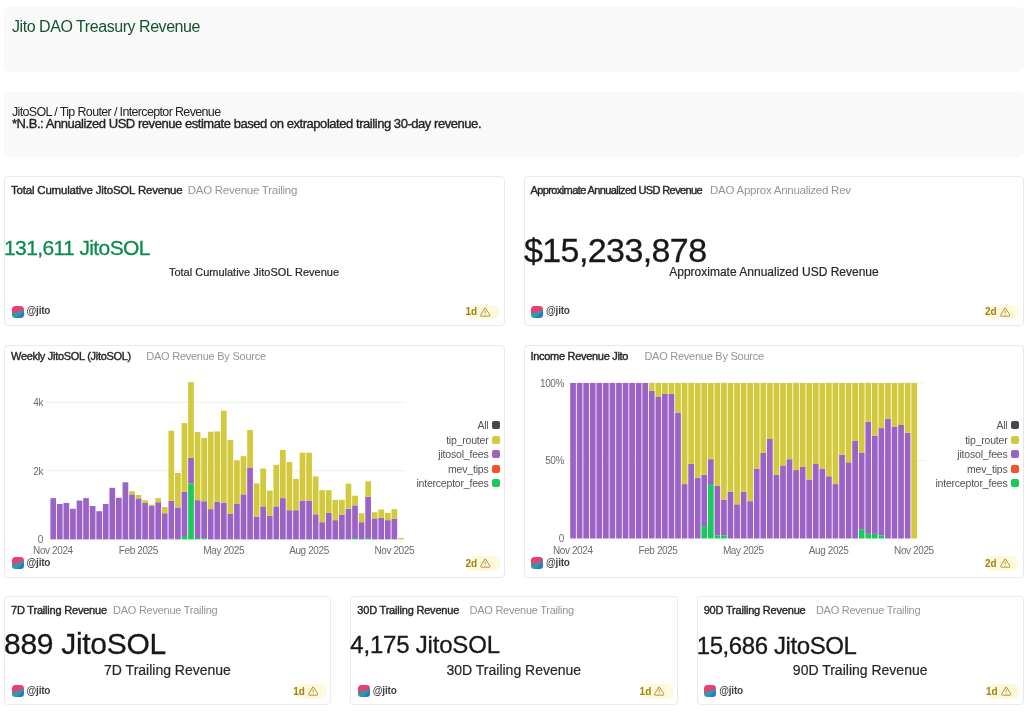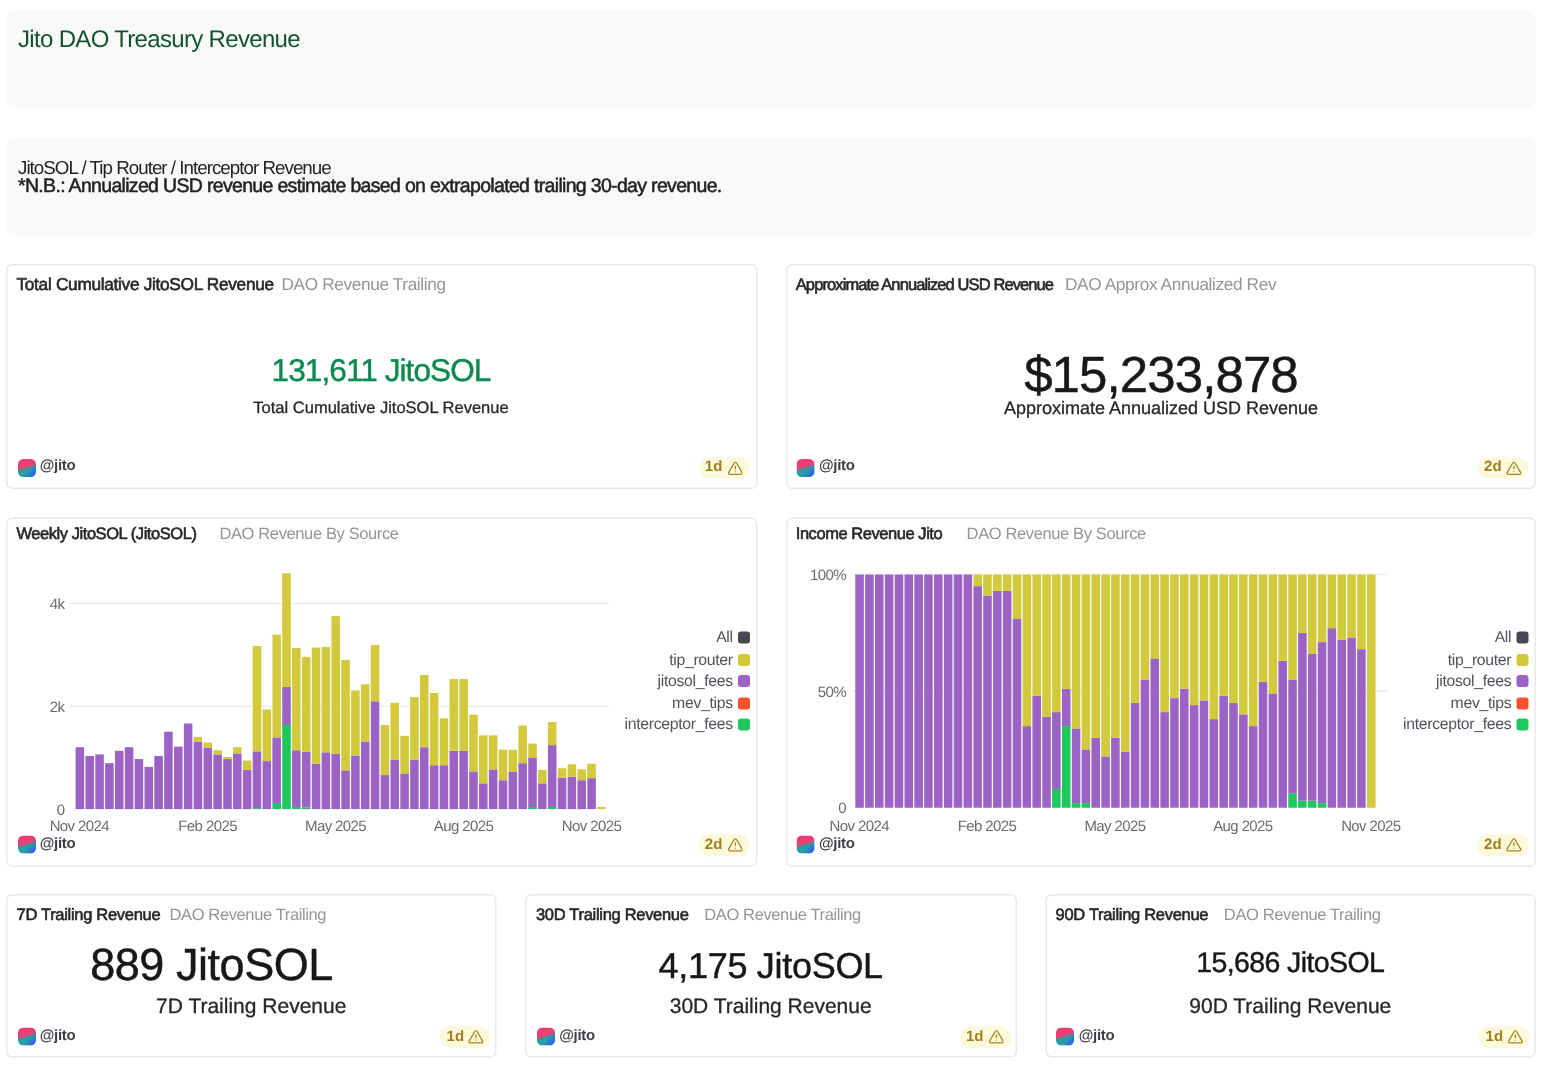--- a/index.html
+++ b/index.html
@@ -1,24 +1,24 @@
 <!DOCTYPE html>
 <html><head><meta charset="utf-8"><style>
 *{margin:0;padding:0;box-sizing:border-box}
 html,body{width:1032px;height:714px;background:#fff;font-family:"Liberation Sans",sans-serif;position:relative;overflow:hidden}
 .abs{position:absolute}
 .gbox{position:absolute;left:4px;width:1020px;height:65px;background:#f9f9f9;border-radius:6px}
 .card{position:absolute;background:#fff;border:1px solid #e9e9e9;border-radius:4px}
 .chead{position:absolute;white-space:nowrap;color:#27272a;-webkit-text-stroke:0.4px #27272a}
 .cheadg{position:absolute;white-space:nowrap;color:#949499;letter-spacing:-0.25px}
-.bignum{position:absolute;white-space:nowrap;text-align:center;color:#18181b;-webkit-text-stroke:0.3px currentColor}
+.bignum{position:absolute;white-space:nowrap;text-align:left;color:#18181b;-webkit-text-stroke:0.3px currentColor}
 .cap{position:absolute;white-space:nowrap;text-align:center;color:#27272a;-webkit-text-stroke:0.2px currentColor}
 .ficon{position:absolute;width:12px;height:12px;border-radius:3.5px;background:linear-gradient(135deg,rgba(0,0,0,0) 62%,#2d6be4 82%),linear-gradient(163deg,#ee3d72 40%,#26a0a2 57%)}
 .fname{position:absolute;font-size:10px;font-weight:700;color:#3f3f46;letter-spacing:-0.2px}
-.badge{position:absolute;height:14.5px;width:34px;border-radius:7.5px;background:#fdf9dd;color:#a1801c;font-size:10px;font-weight:600;display:flex;align-items:center;justify-content:center}
+.badge{position:absolute;height:14.5px;width:34px;border-radius:7.5px;background:#fdf9dd;color:#a1801c;font-size:10px;font-weight:600;display:flex;align-items:center;justify-content:flex-start}
 .legend{position:absolute;width:121.5px}
 .lrow{display:flex;align-items:center;justify-content:flex-end;height:14.5px}
 .llab{font-size:10.5px;color:#52525b;letter-spacing:-0.2px}
 .lsq{width:8px;height:8px;border-radius:2px;margin-left:3px}
 </style></head><body>
 <div class="gbox" style="top:7px"></div>
 <div class="abs" style="left:12px;top:18.2px;font-size:16px;font-weight:500;color:#14532d;letter-spacing:-0.45px">Jito DAO Treasury Revenue</div>
 <div class="gbox" style="top:92px"></div>
 <div class="abs" style="left:12px;top:104.5px;font-size:12.5px;font-weight:500;color:#232326;letter-spacing:-0.65px">JitoSOL / Tip Router / Interceptor Revenue</div>
 <div class="abs" style="left:12px;top:116px;font-size:13px;font-weight:400;-webkit-text-stroke:0.35px #232326;color:#232326;letter-spacing:-0.45px">*N.B.: Annualized USD revenue estimate based on extrapolated trailing 30-day revenue.</div>
@@ -117,21 +117,21 @@
 <div class="card" style="left:350.3px;top:596px;width:327.3px;height:108.5px"></div>
 <div class="card" style="left:696.7px;top:596px;width:327.3px;height:108.5px"></div>
 <div class="chead" style="left:11px;top:604px;font-size:11px;letter-spacing:-0.2px">7D Trailing Revenue</div>
 <div class="cheadg" style="left:113px;top:604px;font-size:11px">DAO Revenue Trailing</div>
 <div class="chead" style="left:357.3px;top:604px;font-size:11px;letter-spacing:-0.2px">30D Trailing Revenue</div>
 <div class="cheadg" style="left:469.5px;top:604px;font-size:11px">DAO Revenue Trailing</div>
 <div class="chead" style="left:703.7px;top:604px;font-size:11px;letter-spacing:-0.2px">90D Trailing Revenue</div>
 <div class="cheadg" style="left:815.9px;top:604px;font-size:11px">DAO Revenue Trailing</div>
 <div class="bignum" style="left:4px;width:274px;top:626.7px;font-size:30px;letter-spacing:-0.3px;font-weight:500">889 JitoSOL</div>
 <div class="bignum" style="left:350.3px;width:327px;top:631px;font-size:24px;letter-spacing:-0.2px;font-weight:400">4,175 JitoSOL</div>
-<div class="bignum" style="left:696.7px;width:327px;top:632px;font-size:19px;letter-spacing:-0.4px;font-weight:500">15,686 JitoSOL</div>
+<div class="bignum" style="left:696.7px;width:327px;top:632px;font-size:24px;letter-spacing:-0.4px;font-weight:500">15,686 JitoSOL</div>
 <div class="cap" style="left:4px;width:327px;top:661.7px;font-size:14px">7D Trailing Revenue</div>
 <div class="cap" style="left:350.3px;width:327px;top:661.7px;font-size:14px">30D Trailing Revenue</div>
 <div class="cap" style="left:696.7px;width:327px;top:661.7px;font-size:14px">90D Trailing Revenue</div>
 <div class="ficon" style="left:11.5px;top:685.2px"></div>
 <div class="fname" style="left:26.5px;top:684.7px">@jito</div>
 <div class="badge" style="left:293.3px;top:684.2px">1d<svg width="10.5" height="10.5" viewBox="0 0 24 24" fill="none" stroke="#ad861f" stroke-width="2" stroke-linecap="round" stroke-linejoin="round" style="margin-left:3px">
       <path d="M10.29 3.86 1.82 18a2 2 0 0 0 1.71 3h16.94a2 2 0 0 0 1.71-3L13.71 3.86a2 2 0 0 0-3.42 0z"></path>
       <line x1="12" y1="9" x2="12" y2="13"></line>
       <line x1="12" y1="17" x2="12.01" y2="17"></line>
     </svg></div>

